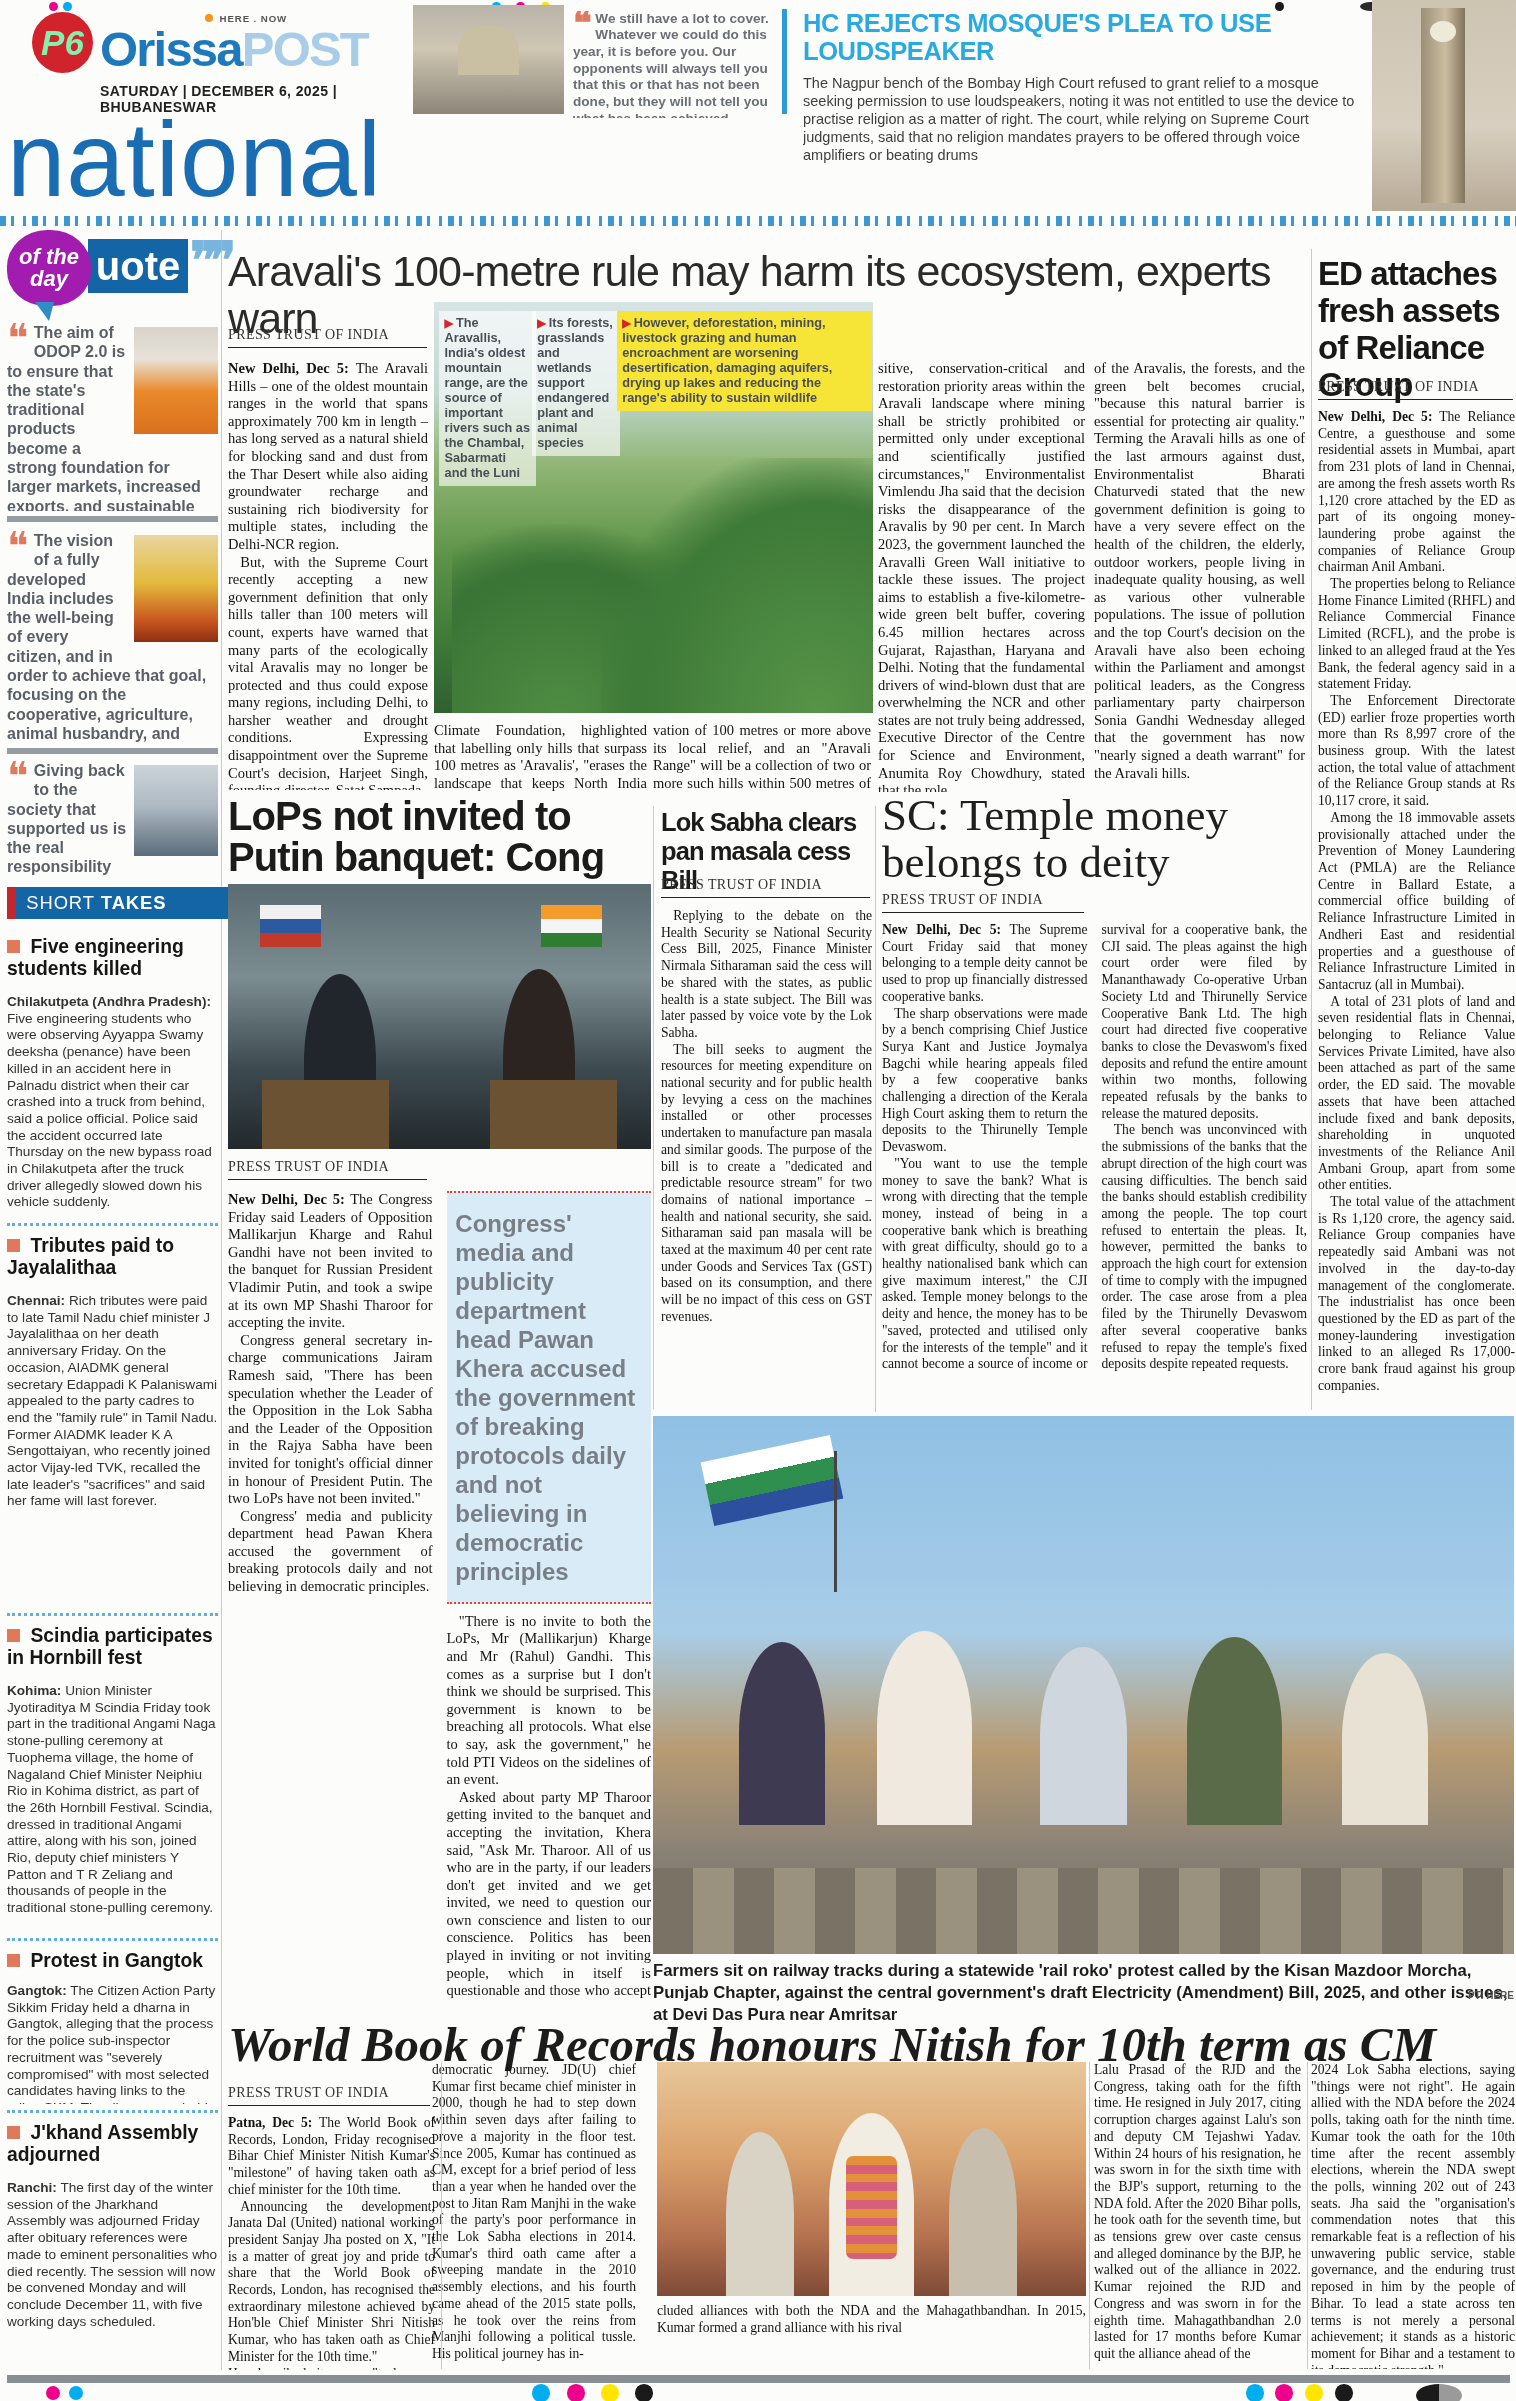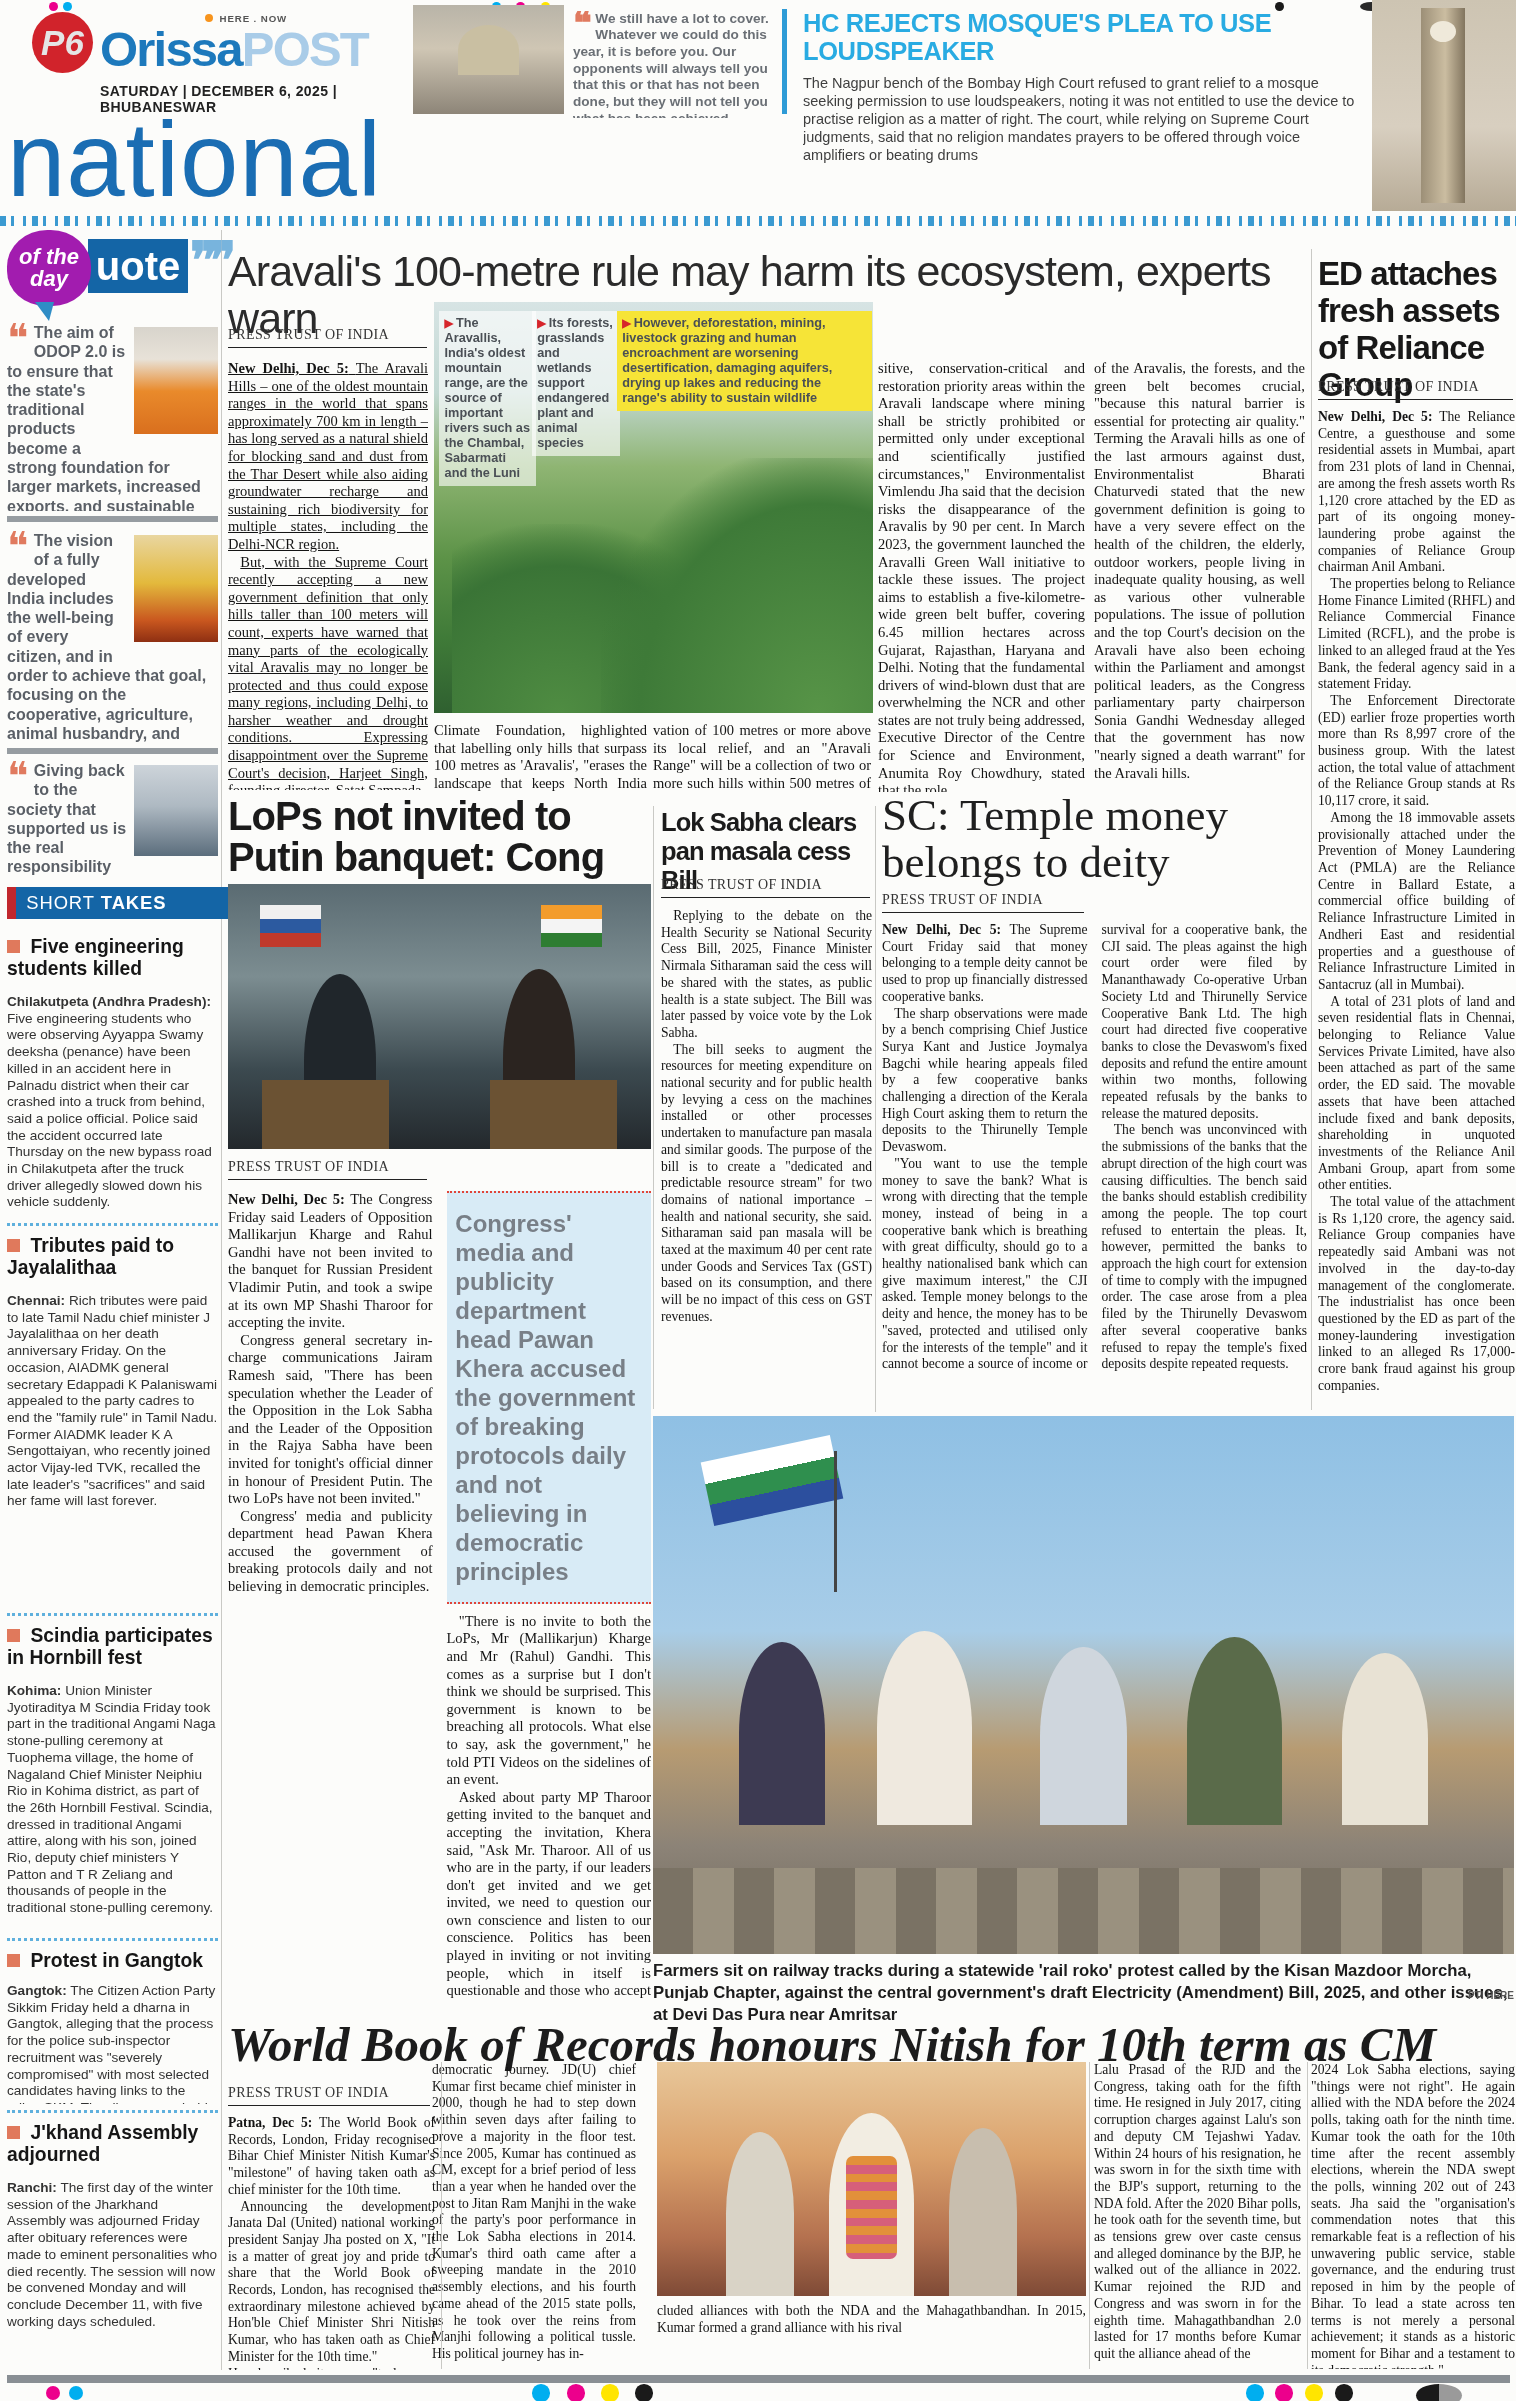--- a/index.html
+++ b/index.html
@@ -2,21 +2,21 @@
 <html style="font-size:14px"><head>
 <meta charset="utf-8">
 <style>
   html,body{margin:0;padding:0;background:#e8e8e6;}
   .page{position:relative;width:1517px;height:2401px;background:#fcfcfa;margin:0 auto;overflow:hidden;
         font-family:"Liberation Sans",sans-serif;color:#1a1a1a;}
   .abs{position:absolute;}
   .serif{font-family:"Liberation Serif",serif;}
 
   
-  .p6{width:61px;height:61px;border-radius:50%;background:#d1232b;color:#e5e5e5;font-weight:bold;
+  .p6{width:61px;height:61px;border-radius:50%;background:#d1232b;color:#86efac;font-weight:bold;
       font-size:35px;display:flex;align-items:center;justify-content:center;font-style:italic;}
   .wordmark{font-weight:bold;font-size:49px;letter-spacing:-1.8px;line-height:49px;}
   .wm-orissa{color:#1d79bc;}
   .wm-post{color:#a9cce8;}
   .tagline{font-size:9.7px;font-weight:bold;color:#555;letter-spacing:0.9px;}
   .tagdot{display:inline-block;width:8px;height:8px;border-radius:50%;background:#f7941d;margin-right:2.6px;vertical-align:middle;}
   .dateline-top{font-size:14px;font-weight:bold;color:#222;letter-spacing:0.4px;margin-top:8.8px;}
   .photo{overflow:hidden;}
   .mq-text{font-size:13.6px;line-height:16.7px;font-weight:bold;color:#6a6f75;text-align:left;}
   .mq-icon{color:#e07a5f;font-size:35px;line-height:24.6px;float:left;margin-right:3.5px;}
@@ -218,21 +218,21 @@
   </div>
   <div class="abs st-body" style="left:7px;top:2180px;width:211px;height:184px;overflow:hidden;">
     <span class="dl">Ranchi:</span>
     <span>The first day of the winter session of the Jharkhand Assembly was adjourned Friday after obituary references were made to eminent personalities who died recently. The session will now be convened Monday and will conclude December 11, with five working days scheduled.</span>
   </div>
 
   <div class="abs" style="left:228px;top:248px;width:1079px;font-size:43px;line-height:47px;font-weight:400;letter-spacing:-0.9px;color:#2b2b2b;">Aravali's 100-metre rule may harm its ecosystem, experts warn</div>
 
   <div class="abs byline" style="left:228px;top:327px;width:199px;">PRESS TRUST OF INDIA</div>
 
-  <div class="abs bodytext" style="left:228px;top:360px;width:200px;height:430px;text-decoration:underline;">
+  <div class="abs bodytext" style="left:228px;top:360px;width:200px;height:430px;">
     <p><span class="dl">New Delhi, Dec 5:</span> <span>The Aravali Hills – one of the oldest mountain ranges in the world that spans approximately 700 km in length – has long served as a natural shield for blocking sand and dust from the Thar Desert while also aiding groundwater recharge and sustaining rich biodiversity for multiple states, including the Delhi-NCR region.</span></p>
     <p class="mid">But, with the Supreme Court recently accepting a new government definition that only hills taller than 100 meters will count, experts have warned that many parts of the ecologically vital Aravalis may no longer be protected and thus could expose many regions, including Delhi, to harsher weather and drought conditions. Expressing disappointment over the Supreme Court's decision, Harjeet Singh, founding director, Satat Sampada</p>
   </div>
 
   <div class="abs photo ph-mountain" style="left:434px;top:302px;width:439px;height:411px;">
     <div class="abs" style="left:4%;bottom:0;width:70%;height:46%;background:radial-gradient(ellipse at 35% 100%,#4f8c42 0%,#3a7436 55%,transparent 72%);"></div>
     <div class="abs" style="right:0;bottom:0;width:62%;height:62%;background:radial-gradient(ellipse at 80% 100%,#579447 0%,#3e7a38 58%,transparent 75%);"></div>
     <div class="fact" style="left:5.3px;top:8.8px;width:86px;">
       <span class="fb">▶</span><span>The Aravallis, India's oldest mountain range, are the source of important rivers such as the Chambal, Sabarmati and the Luni</span>
     </div>

